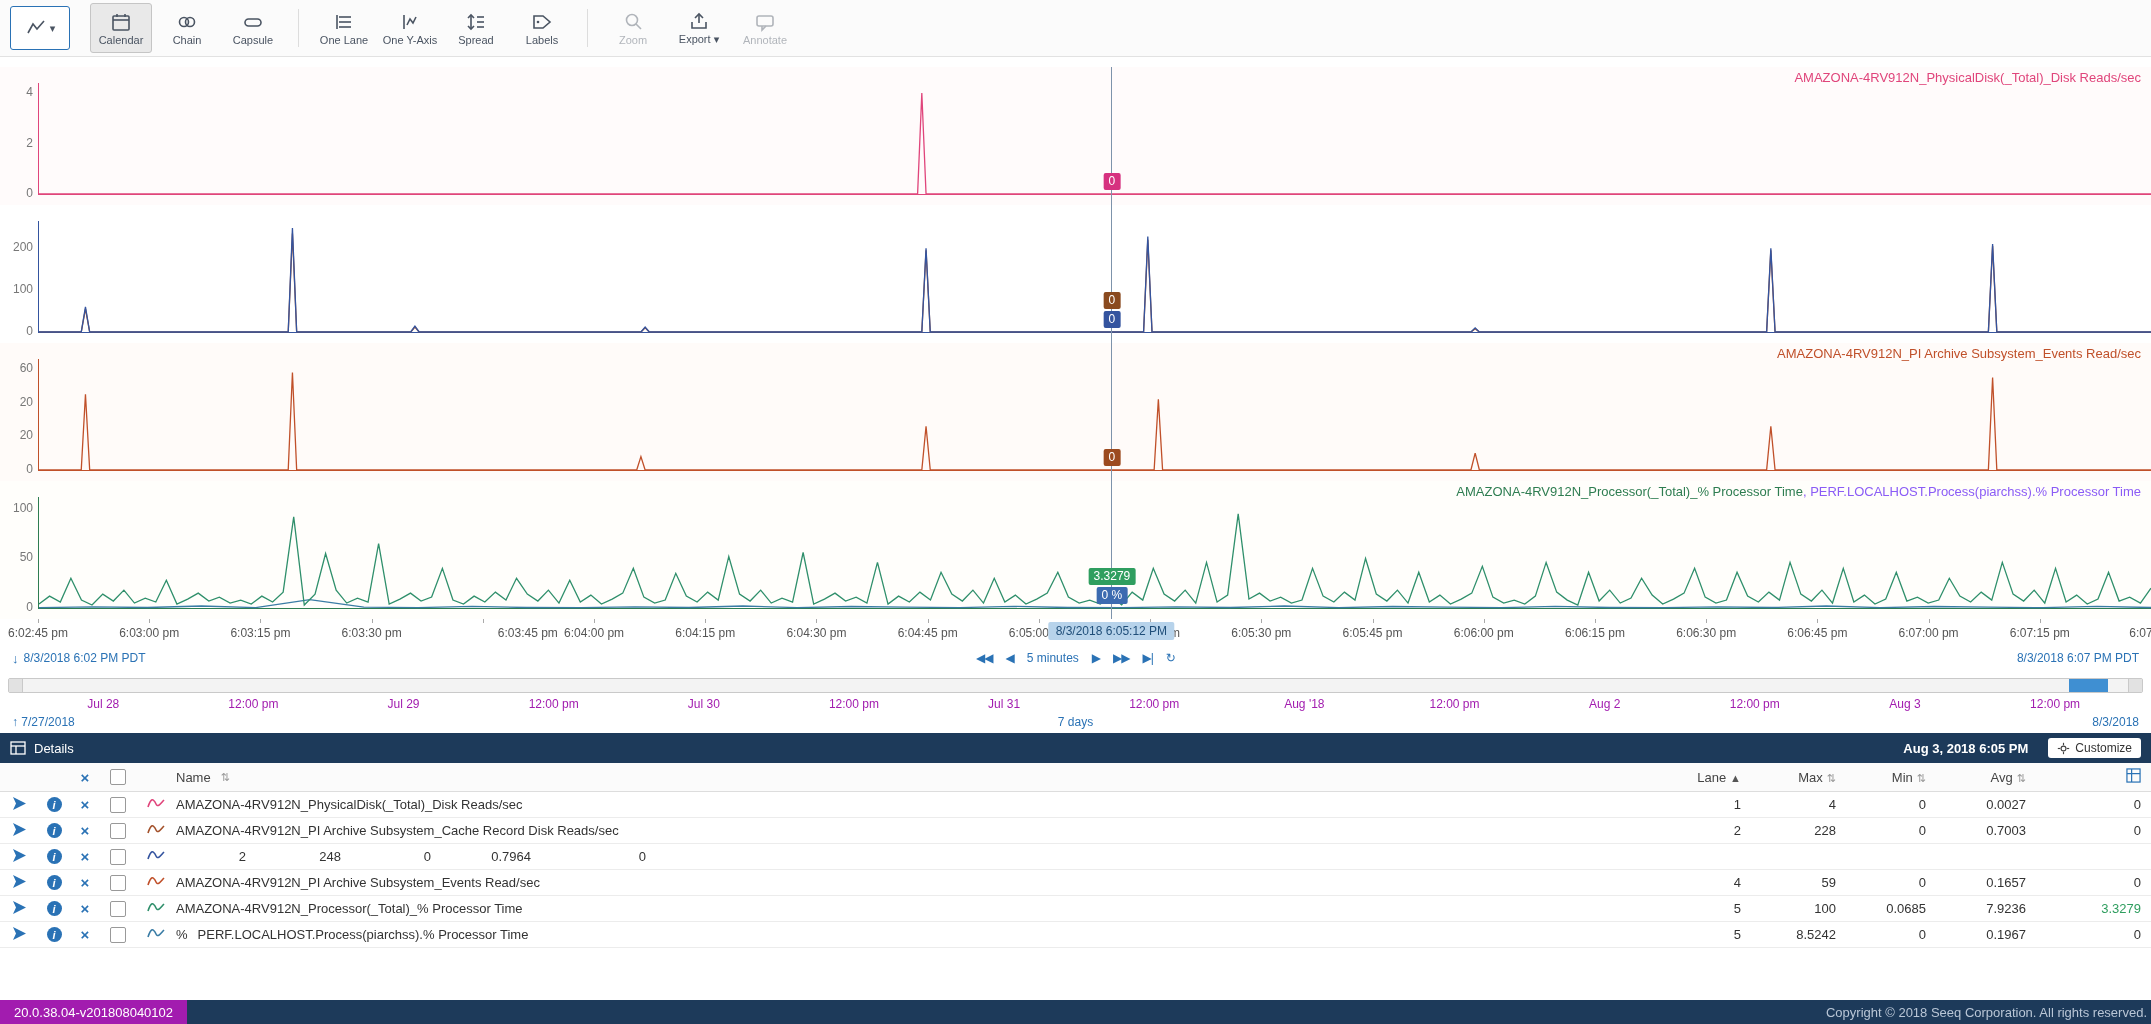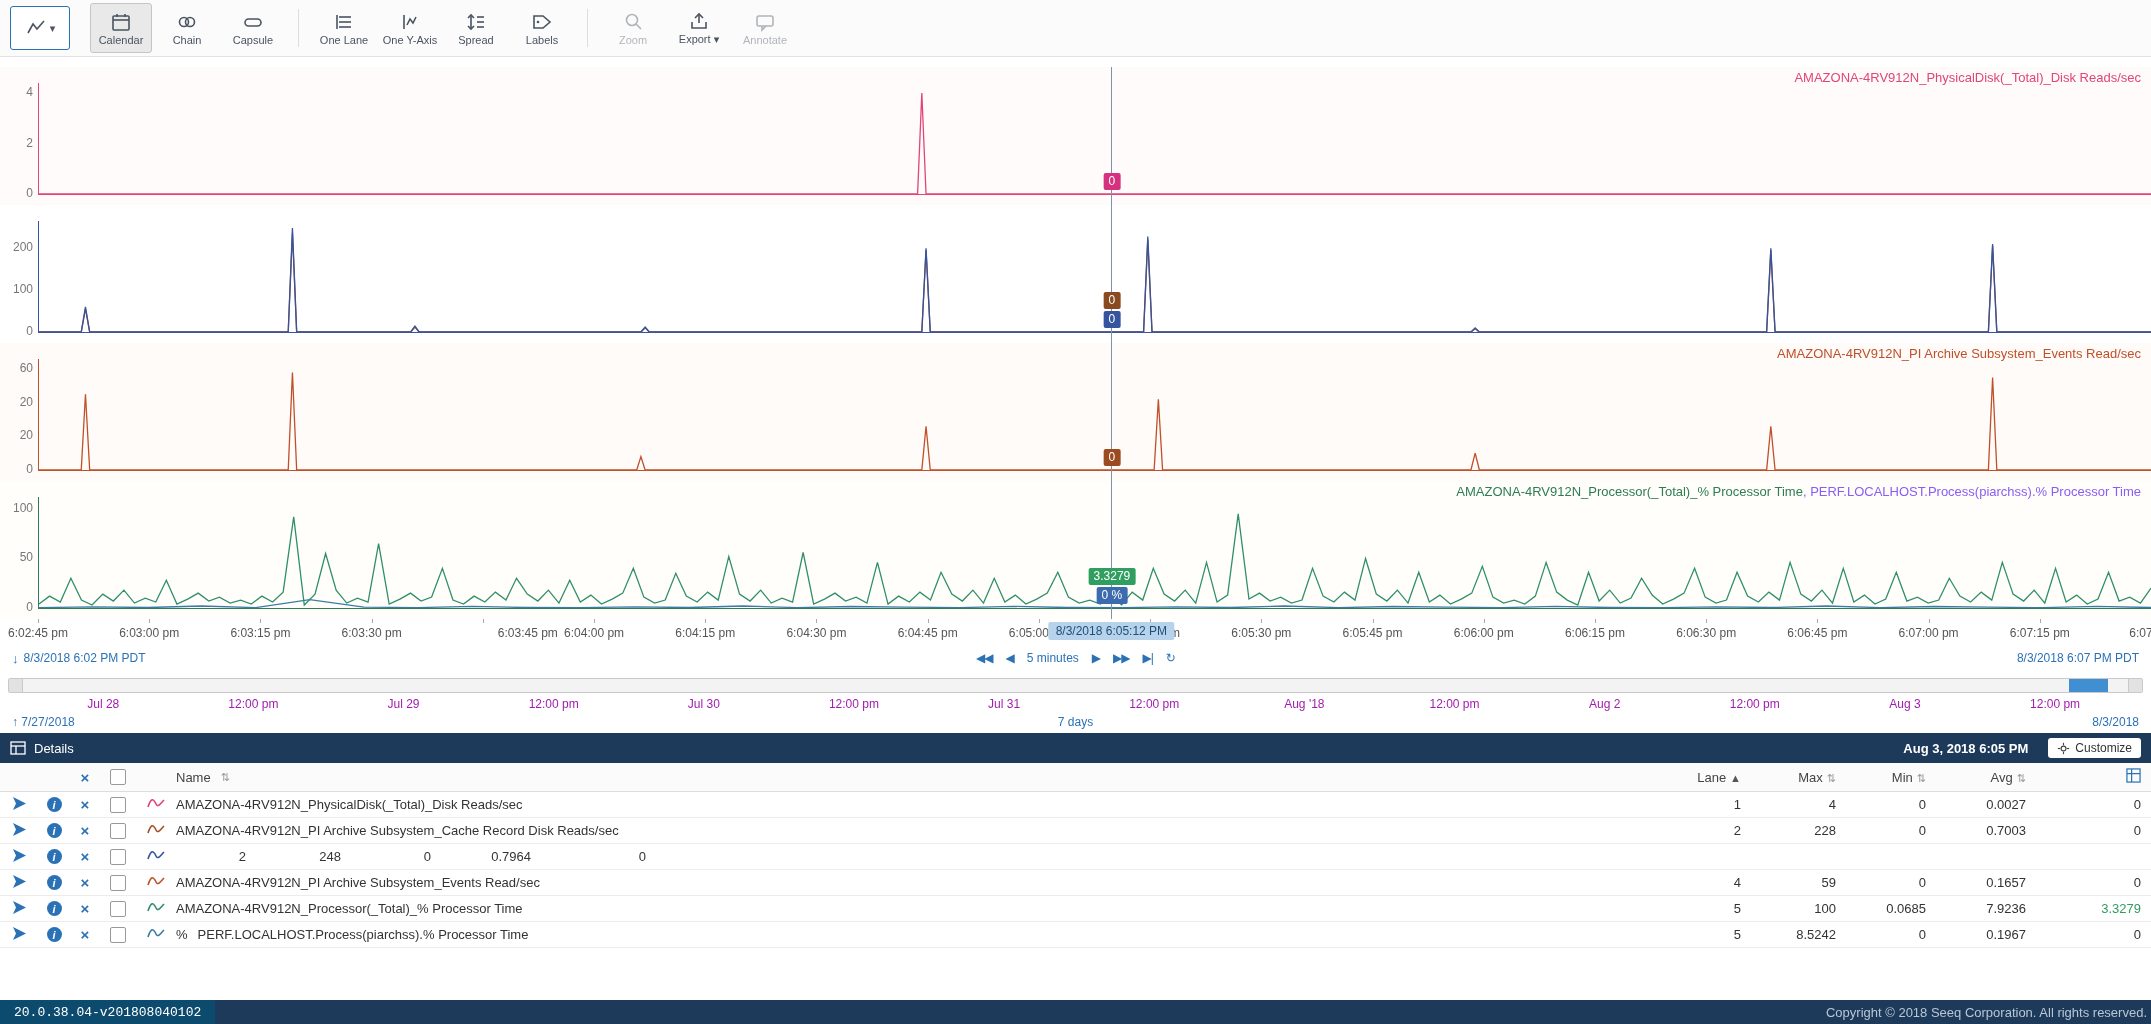--- a/index.html
+++ b/index.html
@@ -74,21 +74,21 @@
   .c-avg{width:100px;text-align:right;flex:0 0 auto;}
   .c-val{width:115px;text-align:right;padding-right:10px;flex:0 0 auto;}
   .sort{color:#999;font-size:11px;margin-left:4px;}
   .cb{display:inline-block;width:14px;height:14px;border:1px solid #999;border-radius:2px;background:#fff;vertical-align:middle;cursor:pointer;}
   .info-i{display:inline-flex;width:15px;height:15px;border-radius:50%;background:#2a72b5;color:#fff;font-size:11px;font-style:italic;font-weight:bold;align-items:center;justify-content:center;cursor:pointer;}
   .unit{color:#333;margin-right:4px;}
   .tfill{flex:1;background:#fff;}
 
   
   .footer{height:24px;background:#1d3a5a;display:flex;align-items:center;justify-content:space-between;color:#b9c6d6;font-size:13px;flex:0 0 auto;}
-  .footer .version{background:#0c4a6e;color:#fff;height:100%;display:flex;align-items:center;padding:0 14px;font-family:Liberation Mono, monospace;}
+  .footer .version{background:#a21caf;color:#fff;height:100%;display:flex;align-items:center;padding:0 14px;}
   .footer .copy{padding-right:4px;}
 </style>
 </head>
 <body>
 
 <div class="app">
 
   <div class="toolbar">
     <div class="view-select">
       <svg class="icon-svg" width="22" height="22" viewBox="0 0 22 22">

